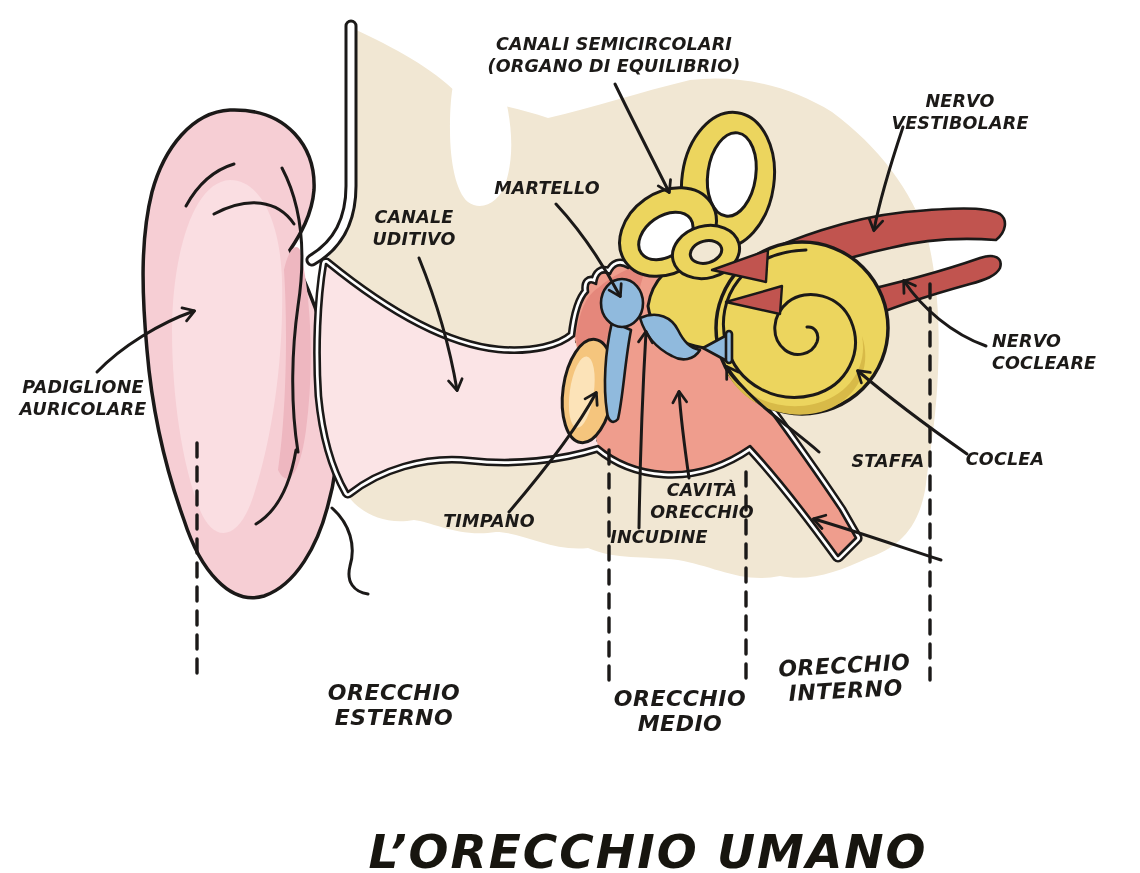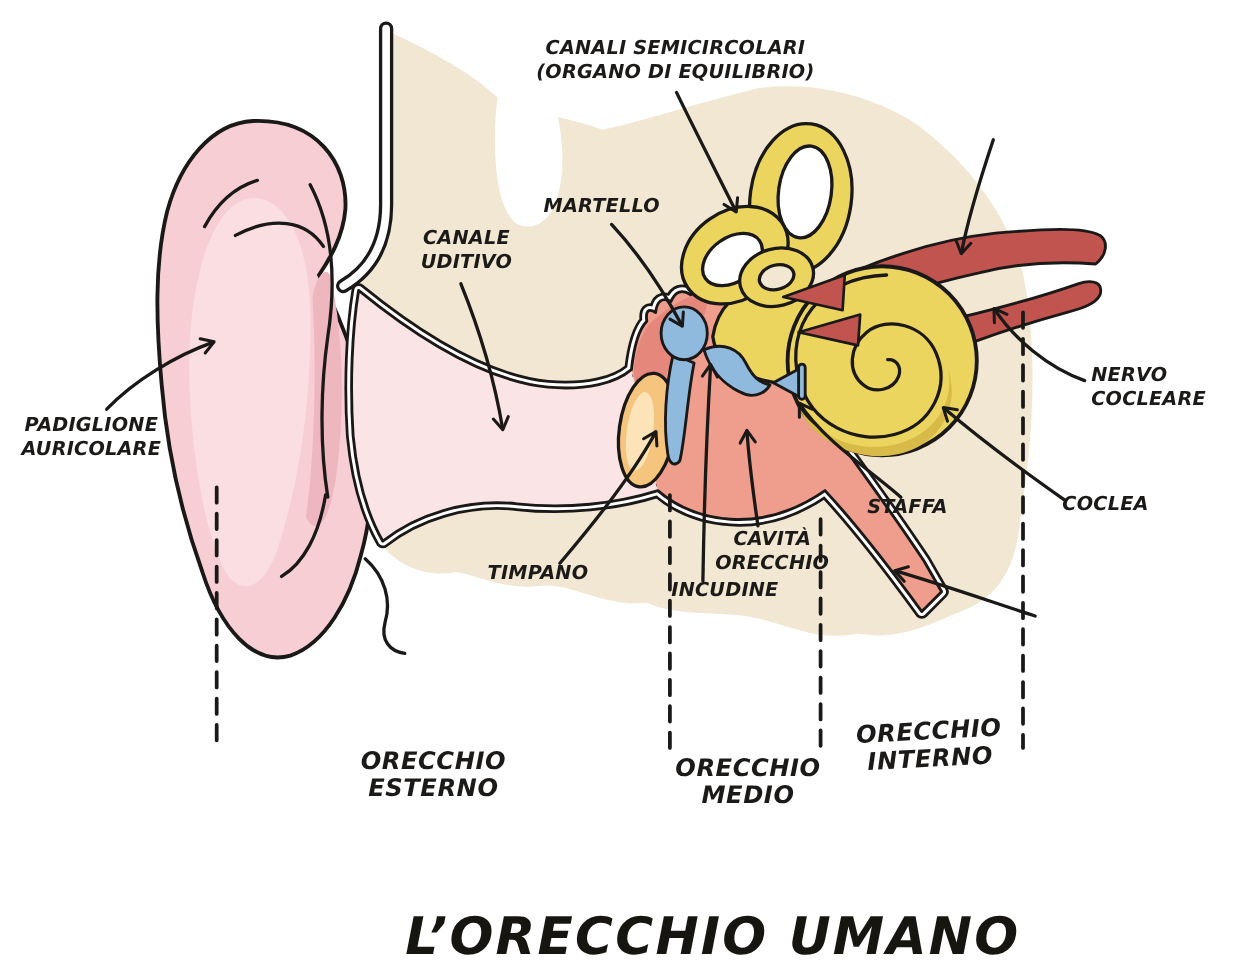--- a/index.html
+++ b/index.html
@@ -274,28 +274,29 @@
     <path marker-end="url(#arw)" d="M 967,454 C 930,428 892,400 858,371"></path>
     <path marker-end="url(#arw)" d="M 509,512 C 538,478 574,434 596,393"></path>
     <path marker-end="url(#arw)" d="M 689,478 C 685,450 681,420 679,392"></path>
     <path marker-end="url(#arw)" d="M 639,528 C 640,465 642,400 646,332"></path>
     <path marker-end="url(#arw)" d="M 941,560 C 898,546 852,530 814,519"></path>
   </g>
 </svg>
 
 <div class="lbl" style="left:614px;top:33px">CANALI SEMICIRCOLARI
 (ORGANO DI EQUILIBRIO)</div>
+<div class="lbl" style="left:960px;top:90px">NERVO VESTIBOLARE</div>
 <div class="lbl" style="left:547px;top:177px">MARTELLO</div>
-<div class="lbl" style="left:424px;top:206px">CANALE
+<div class="lbl" style="left:414px;top:206px">CANALE
 UDITIVO</div>
 <div class="lbl left" style="left:992px;top:330px">NERVO
 COCLEARE</div>
 <div class="lbl" style="left:83px;top:376px">PADIGLIONE
 AURICOLARE</div>
-<div class="lbl" style="left:825px;top:450px">STAFFA</div>
+<div class="lbl" style="left:888px;top:450px">STAFFA</div>
 <div class="lbl" style="left:1005px;top:448px">COCLEA</div>
 <div class="lbl" style="left:489px;top:510px">TIMPANO</div>
 <div class="lbl" style="left:702px;top:479px">CAVITÀ
 ORECCHIO</div>
 <div class="lbl" style="left:659px;top:526px">INCUDINE</div>
 
 <div class="lbl region" style="left:394px;top:680px">ORECCHIO
 ESTERNO</div>
 <div class="lbl region" style="left:680px;top:686px">ORECCHIO
 MEDIO</div>

